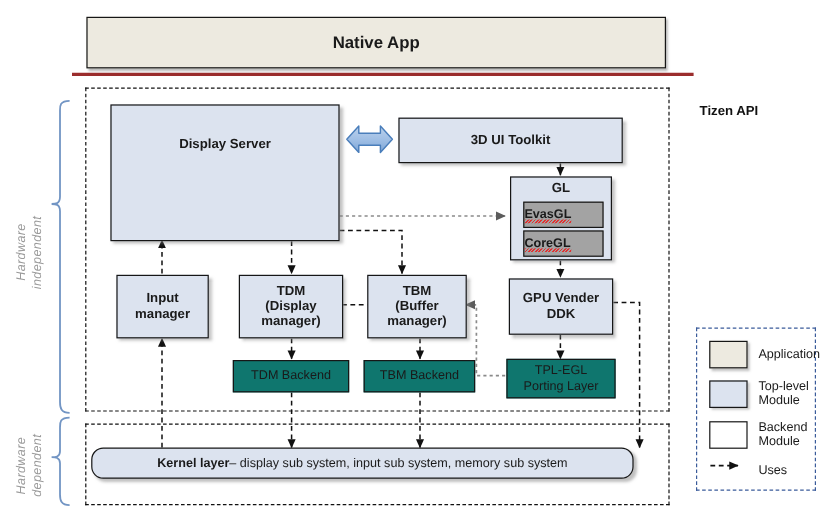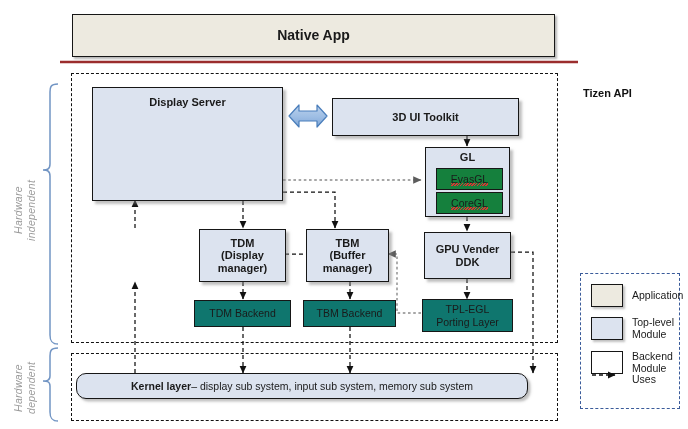--- a/index.html
+++ b/index.html
@@ -11,22 +11,22 @@
   #stage{position:absolute;left:0;top:0;width:688px;height:429px;}
   svg#wires{position:absolute;left:0;top:0;width:688px;height:429px;pointer-events:none;}
 
   .box{position:absolute;box-sizing:border-box;display:flex;align-items:center;
        justify-content:center;text-align:center;line-height:1.15;}
   .app-box{background:#EDEAE0;border:1.3px solid #161616;
            box-shadow:2px 2px 2px rgba(120,120,120,.55);font-weight:bold;font-size:14px;}
   .mod-box{background:#DCE3EF;border:1.3px solid #161616;
            box-shadow:2.5px 2.5px 2.5px rgba(130,130,130,.5);font-weight:bold;font-size:11px;}
   .back-box{background:#0f766e;border:1.2px solid #161616;font-weight:normal;font-size:10.5px;}
-  .sub-box{position:absolute;background:#15803d;border:1.2px solid #161616;
-           display:flex;align-items:center;justify-content:center;font-size:10.5px;font-weight:normal;}
+  .sub-box{position:absolute;background:#a3a3a3;border:1.2px solid #161616;
+           display:flex;align-items:center;font-size:10.5px;font-weight:bold;}
   .squig{position:relative;display:inline-block;}
   .squig::after{content:"";position:absolute;left:0;right:0;bottom:-1px;height:3px;
     background-image:repeating-linear-gradient(135deg,#e03131 0 1px,transparent 1px 2px);}
 
   .mod-title{position:absolute;left:0;right:0;top:3px;font-weight:bold;font-size:11px;text-align:center;}
 
   .dash-region{position:absolute;box-sizing:border-box;border:1.6px dashed #111111;background:transparent;}
   .legend-box{position:absolute;box-sizing:border-box;border:1.4px dashed #3a5b9a;background:#ffffff;}
   .legend-row{position:absolute;display:flex;align-items:center;}
   .legend-swatch{width:32px;height:23px;box-sizing:border-box;}
@@ -118,34 +118,36 @@
   <div class="side-label" style="left:12px;top:340px;width:28px;height:96px;">Hardware
 dependent</div>
 
   <div class="api-label" style="left:583px;top:55px;">Tizen API</div>
 
   <div class="box app-box" style="left:72px;top:14px;width:483px;height:43px;">Native App</div>
 
   <div class="dash-region" style="left:71px;top:73px;width:487px;height:270px;"></div>
   <div class="dash-region" style="left:71px;top:353px;width:487px;height:68px;"></div>
 
-  <div class="box mod-box" style="left:92px;top:87px;width:191px;height:114px;align-items:flex-start;padding-top:8px;">Display Server</div>
+  <div class="box mod-box" style="left:92px;top:87px;width:191px;height:114px;align-items:flex-start;padding-top:26px;">Display Server</div>
 
   <div class="box mod-box" style="left:332px;top:98px;width:187px;height:38px;">3D UI Toolkit</div>
 
   <div class="box mod-box" style="left:425px;top:147px;width:85px;height:70px;display:block;">
     <div class="mod-title">GL</div>
     <div class="sub-box" style="left:10px;top:20px;width:65px;height:20px;">
       <span class="squig">EvasGL</span>
     </div>
     <div class="sub-box" style="left:10px;top:44px;width:65px;height:20px;">
       <span class="squig">CoreGL</span>
     </div>
   </div>
 
+  <div class="box mod-box" style="left:97px;top:229px;width:77px;height:53px;white-space:pre-line;">Input
+manager</div>
 
   <div class="box mod-box" style="left:199px;top:229px;width:87px;height:53px;white-space:pre-line;">TDM
 (Display
 manager)</div>
 
   <div class="box mod-box" style="left:306px;top:229px;width:83px;height:53px;white-space:pre-line;">TBM
 (Buffer
 manager)</div>
 
   <div class="box mod-box" style="left:424px;top:232px;width:87px;height:47px;white-space:pre-line;">GPU Vender
@@ -174,21 +176,21 @@
       <span class="legend-label" style="white-space:pre-line;">Top-level
 Module</span>
     </div>
 
     <div class="legend-row" style="left:10px;top:76px;">
       <span class="legend-swatch sw-back"></span>
       <span class="legend-label" style="white-space:pre-line;">Backend
 Module</span>
     </div>
 
-    <div class="legend-row" style="left:10px;top:94px;">
+    <div class="legend-row" style="left:10px;top:107px;">
       <span class="legend-swatch" style="background:transparent;border:none;position:relative;">
         <svg width="32" height="14" viewBox="0 0 32 14">
           <defs>
             <marker id="ah2" markerWidth="7" markerHeight="7" refX="5.6" refY="3" orient="auto">
               <path d="M0,0.3 L6,3 L0,5.7 z" fill="#111111"></path>
             </marker>
           </defs>
           <line x1="1" y1="7" x2="24" y2="7" stroke="#111111" stroke-width="1.3" stroke-dasharray="4,3" marker-end="url(#ah2)"></line>
         </svg>
       </span>

